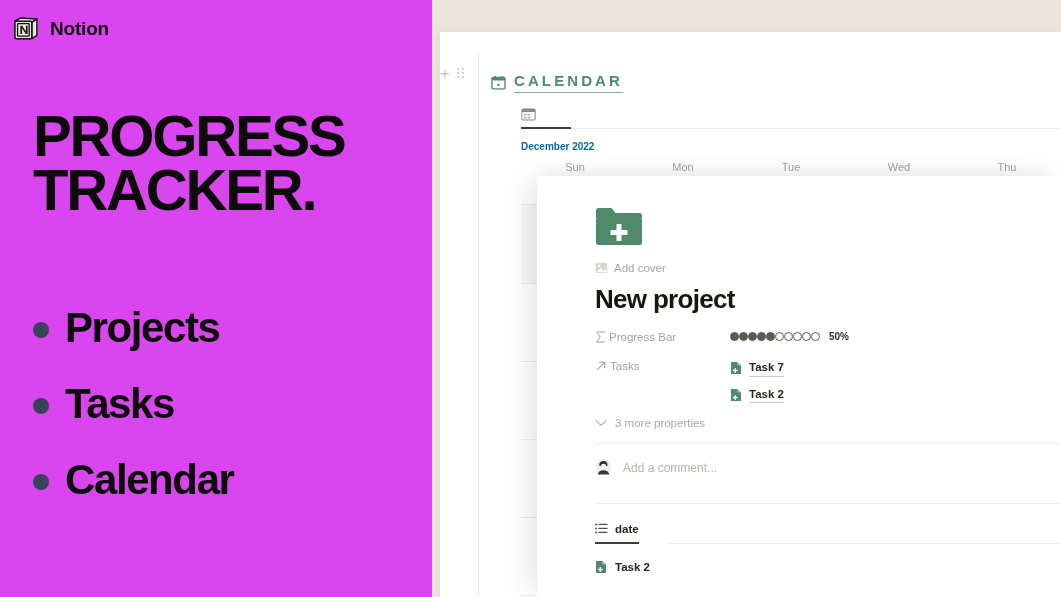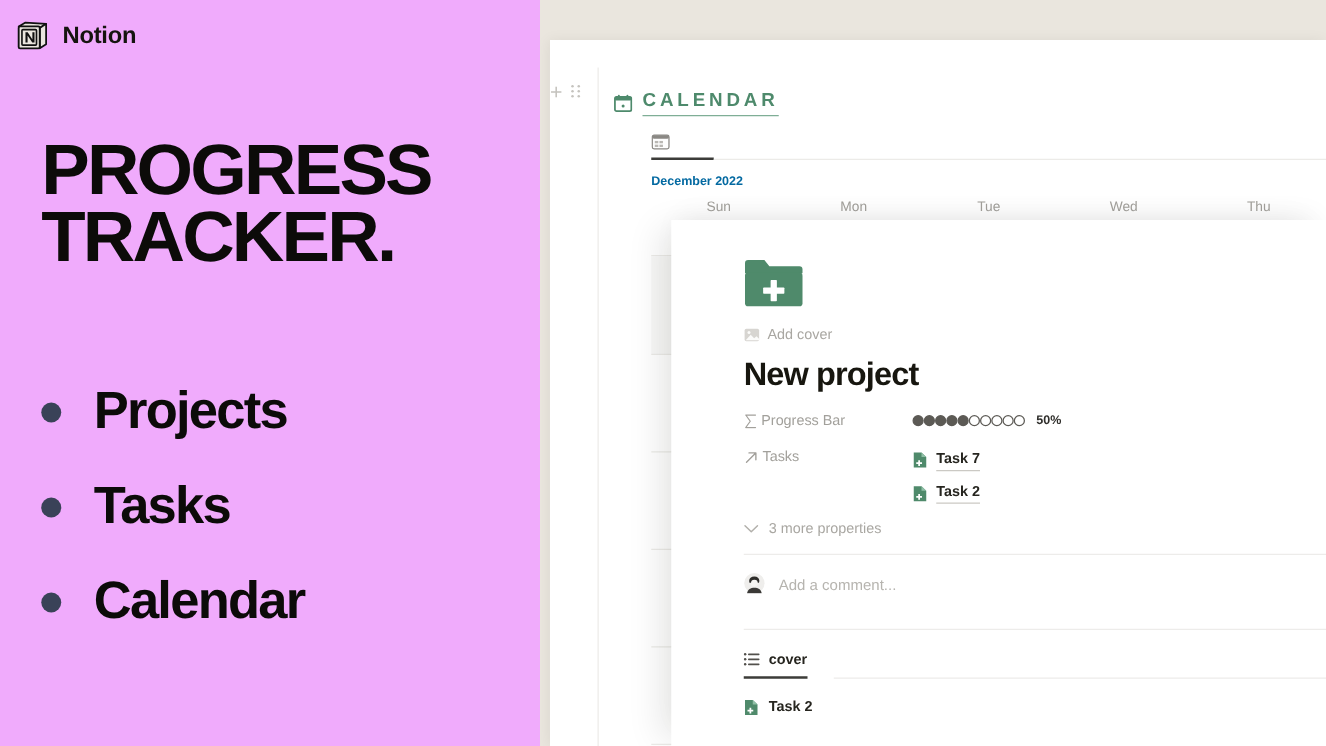--- a/index.html
+++ b/index.html
@@ -20,21 +20,21 @@
     height: 597px;
     overflow: hidden;
     background: #eae6de;
   }
 
   
   .promo {
     position: absolute;
     left: 0; top: 0;
     width: 432px; height: 597px;
-    background: #f0abfc;
+    background: #d946ef;
     z-index: 5;
   }
   .brand {
     position: absolute;
     left: 11px; top: 14px;
     display: flex;
     align-items: center;
     gap: 9px;
   }
   .brand-mark { width: 30px; height: 30px; display: block; }
@@ -60,21 +60,21 @@
   .headline span { display: block; }
   .bullets {
     position: absolute;
     left: 33px; top: 290px;
     width: 380px;
   }
   .bullet-row {
     display: flex;
     align-items: center;
     height: 76px;
-    gap: 26px;
+    gap: 16px;
   }
   .bullet-dot {
     width: 16px; height: 16px;
     border-radius: 50%;
     background: #3a4258;
     flex: 0 0 auto;
     margin-top: 4px;
   }
   .bullet-label {
     font-family: "Liberation Sans", sans-serif;
@@ -536,21 +536,21 @@
       <div class="today-tabs">
         <div class="today-tab">
           <svg class="today-icon" viewBox="0 0 13 11">
             <circle cx="1.1" cy="1.4" r="1" fill="#52504c"></circle>
             <circle cx="1.1" cy="5.4" r="1" fill="#52504c"></circle>
             <circle cx="1.1" cy="9.4" r="1" fill="#52504c"></circle>
             <rect x="3.4" y="0.7" width="9.2" height="1.4" rx="0.6" fill="#52504c"></rect>
             <rect x="3.4" y="4.7" width="9.2" height="1.4" rx="0.6" fill="#52504c"></rect>
             <rect x="3.4" y="8.7" width="9.2" height="1.4" rx="0.6" fill="#52504c"></rect>
           </svg>
-          <span class="today-label">cover</span>
+          <span class="today-label">date</span>
         </div>
         <div class="today-rule"></div>
       </div>
 
       <div class="today-item">
         <svg class="task-doc-icon" viewBox="0 0 12 14">
           <path d="M1 1h6.2L11 4.6V13H1z" fill="#4f8a6b"></path>
           <path d="M7.2 1 11 4.6H7.2z" fill="#8fbfa6"></path>
           <rect x="4.6" y="7.2" width="1.4" height="4.6" fill="#fff"></rect>
           <rect x="3" y="8.8" width="4.6" height="1.4" fill="#fff"></rect>

